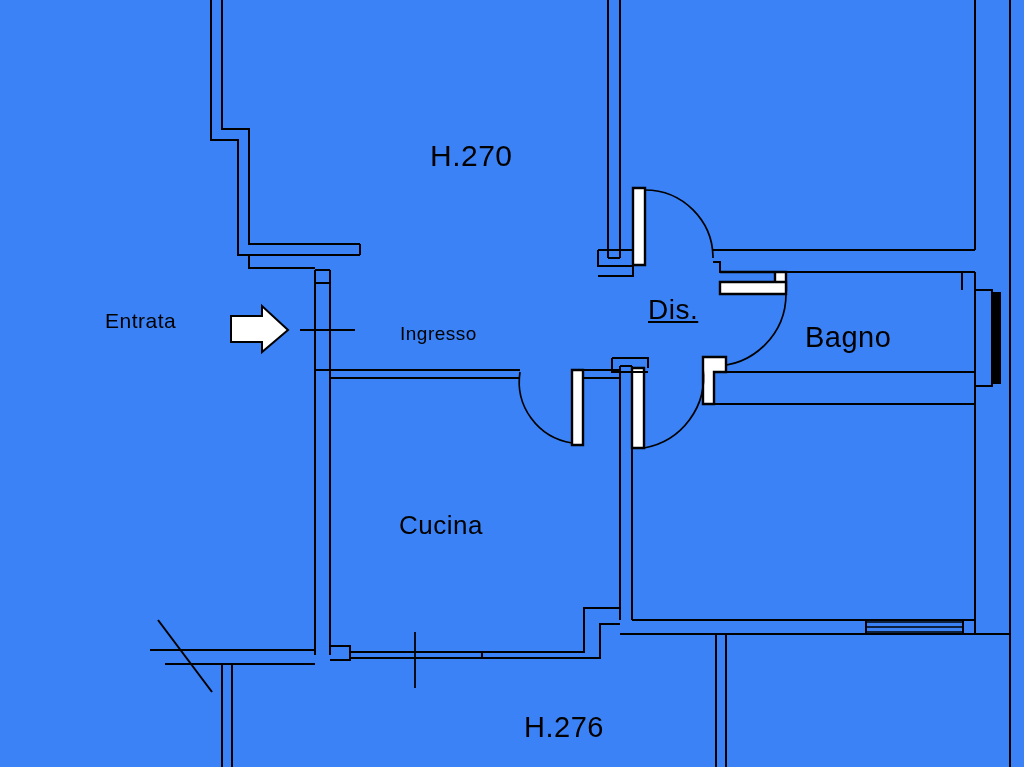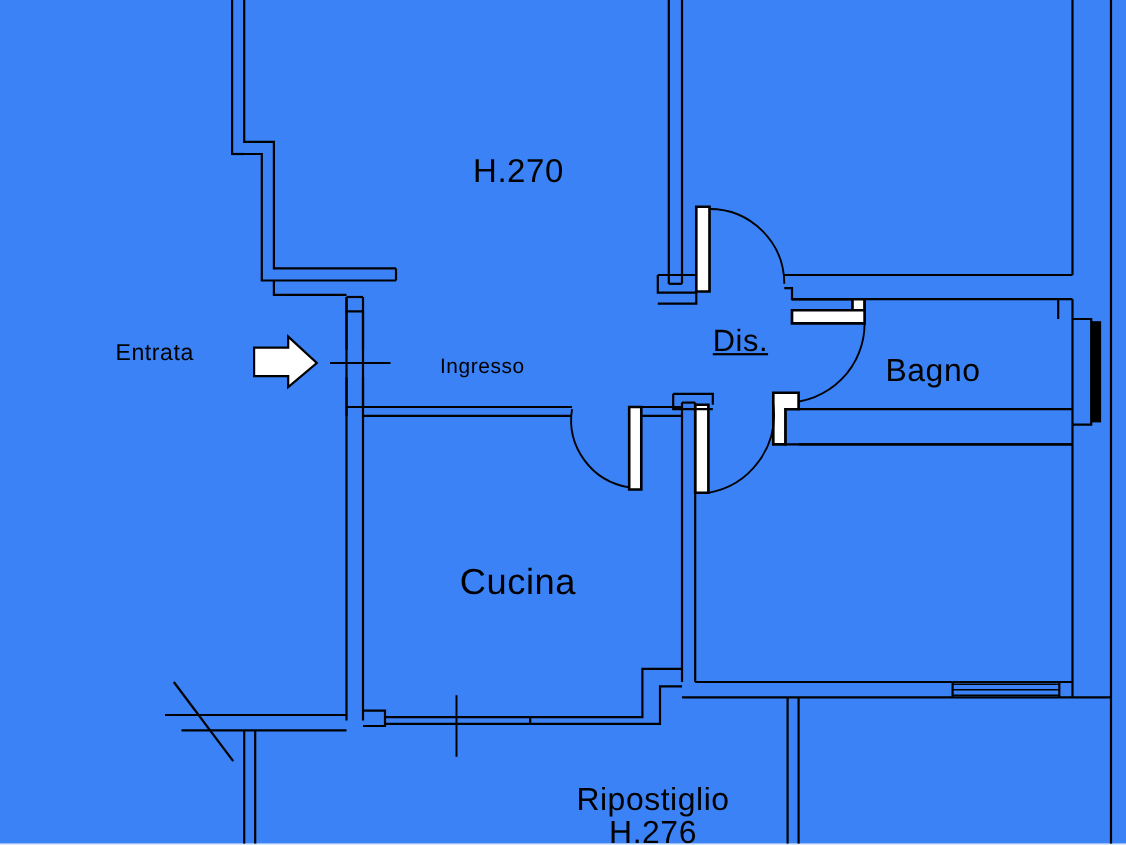--- a/index.html
+++ b/index.html
@@ -41,21 +41,21 @@
     font-weight: 400;
     white-space: nowrap;
     letter-spacing: 0.5px;
     line-height: 1.05;
   }
   .lbl-h270       { left: 430px; top: 140px; font-size: 30px; }
   .lbl-ingresso   { left: 400px; top: 310px; font-size: 19px; margin-top: 14px; }
   .lbl-entrata    { left: 105px; top: 310px; font-size: 21px; }
   .lbl-dis        { left: 648px; top: 295px; font-size: 28px; text-decoration: underline; }
   .lbl-bagno      { left: 805px; top: 322px; font-size: 29px; }
-  .lbl-cucina     { left: 418px; top: 512px; font-size: 33px; }
+  .lbl-cucina     { left: 399px; top: 512px; font-size: 26px; }
   .lbl-ripostiglio{ left: 524px; top: 712px; font-size: 29px; text-align: center; }
   .lbl-ripostiglio .h2 { display: block; font-size: 29px; }
 </style>
 </head>
 <body>
 
 <div id="plan-root">
 
   <svg id="plan-svg" viewBox="0 0 1024 768">
 
@@ -232,17 +232,16 @@
 
   <div class="label lbl-ingresso">Ingresso</div>
 
   <div class="label lbl-dis">Dis.</div>
 
   <div class="label lbl-bagno">Bagno</div>
 
   <div class="label lbl-cucina">Cucina</div>
 
   <div class="label lbl-ripostiglio">
-    <span>Ripostiglio</span>
     <span class="h2">H.276</span>
   </div>
 
 </div>
 
 </body></html>

